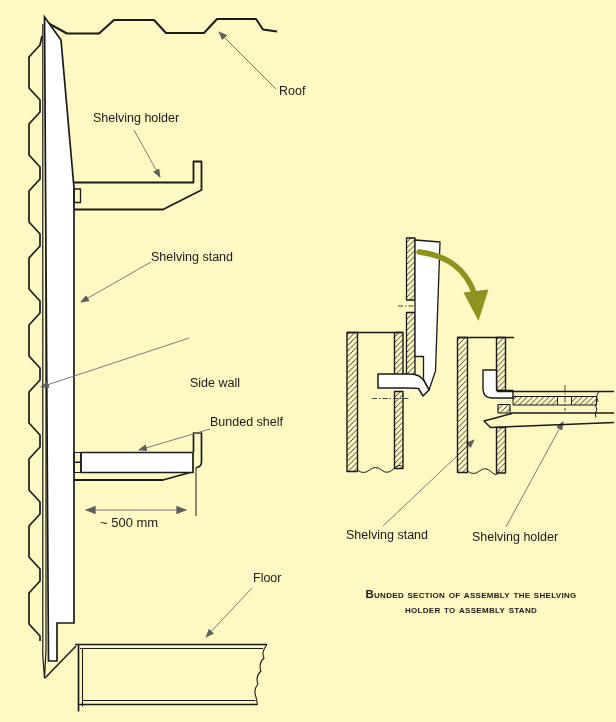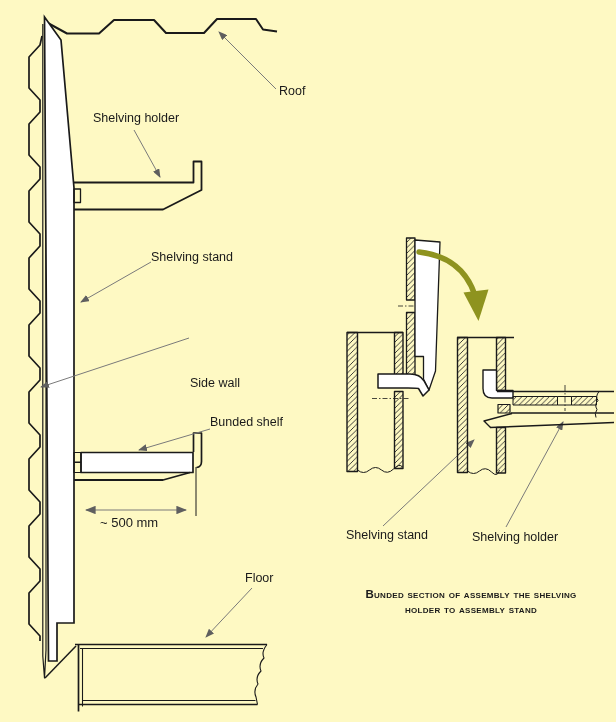--- a/index.html
+++ b/index.html
@@ -139,21 +139,21 @@
       <line x1="490" y1="427.5" x2="614" y2="422.5" stroke-width="1.4"></line>
     </g>
   </svg>
 
   <div class="lbl" style="left:279px; top:84px;">Roof</div>
   <div class="lbl" style="left:93px;  top:111px;">Shelving holder</div>
   <div class="lbl" style="left:151px; top:250px;">Shelving stand</div>
   <div class="lbl" style="left:190px; top:337px;margin-top:39px;">Side wall</div>
   <div class="lbl" style="left:210px; top:415px;">Bunded shelf</div>
   <div class="dim-lbl">~ 500 mm</div>
-  <div class="lbl" style="left:245px; top:571px;">Floor</div>
+  <div class="lbl" style="left:253px; top:571px;">Floor</div>
 
   <div class="lbl" style="left:346px; top:528px;">Shelving stand</div>
   <div class="lbl" style="left:472px; top:530px;">Shelving holder</div>
 
   <div class="caption">
     <div>Bunded section of assembly the shelving</div>
     <div>holder to assembly stand</div>
   </div>
 
 </div>

